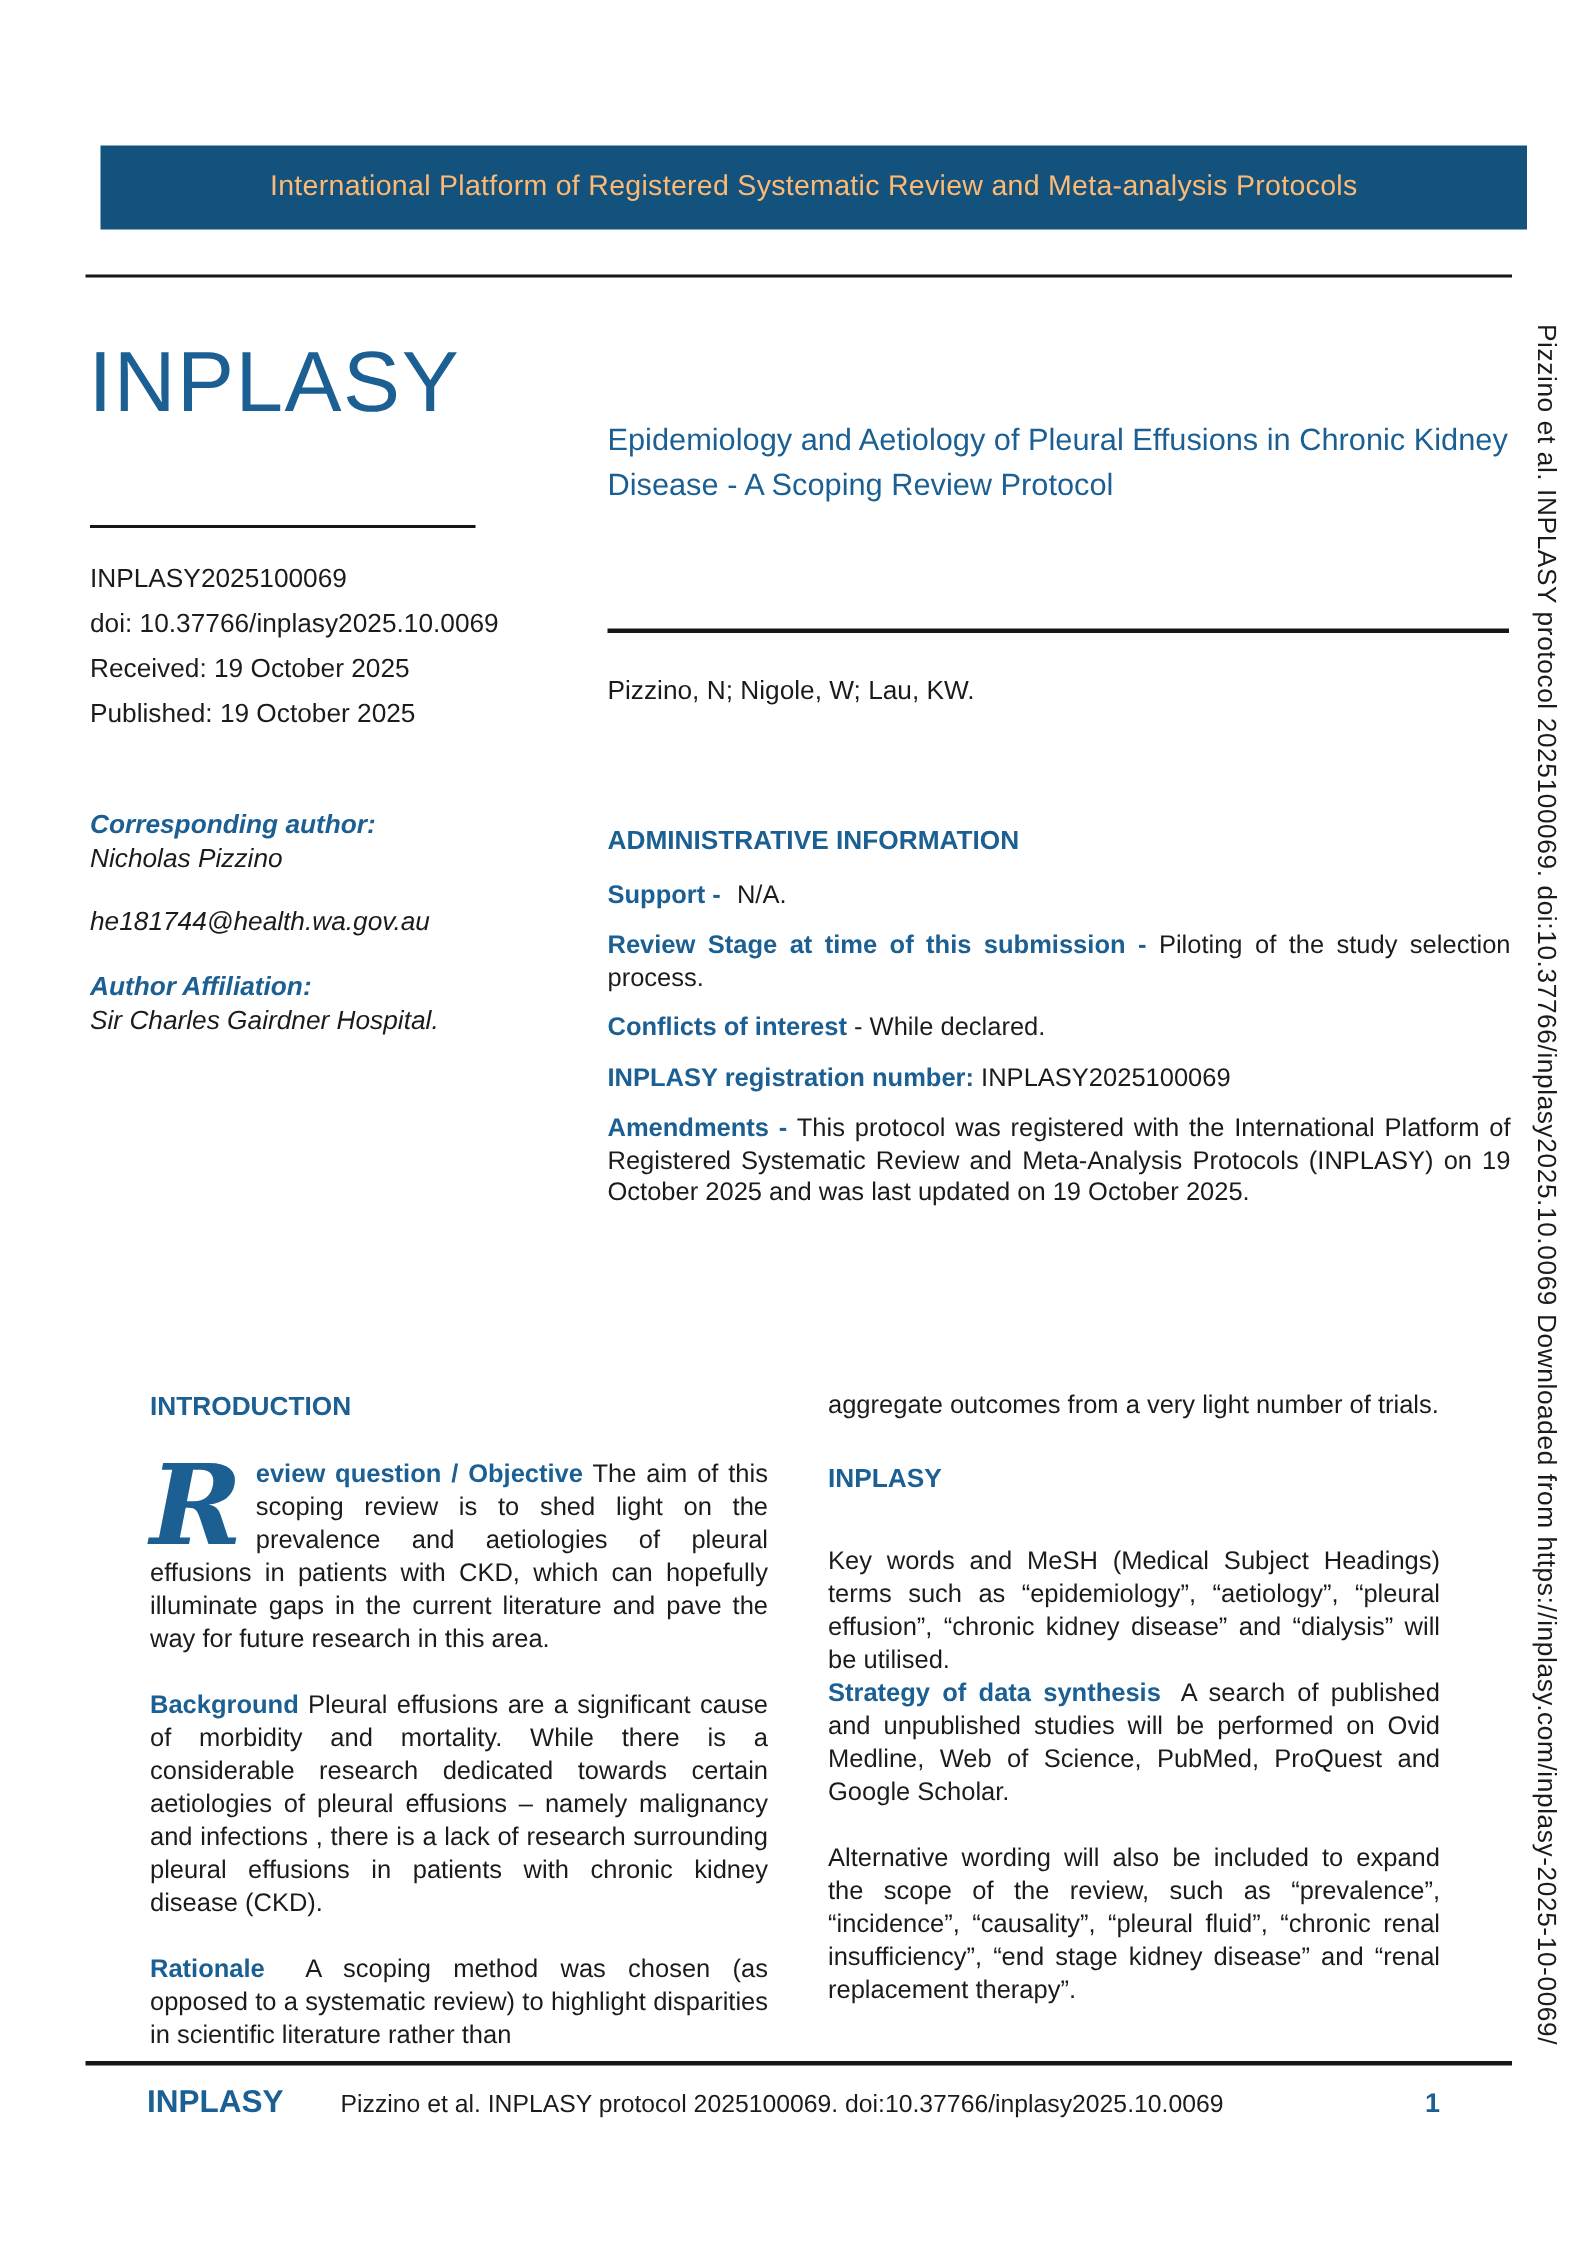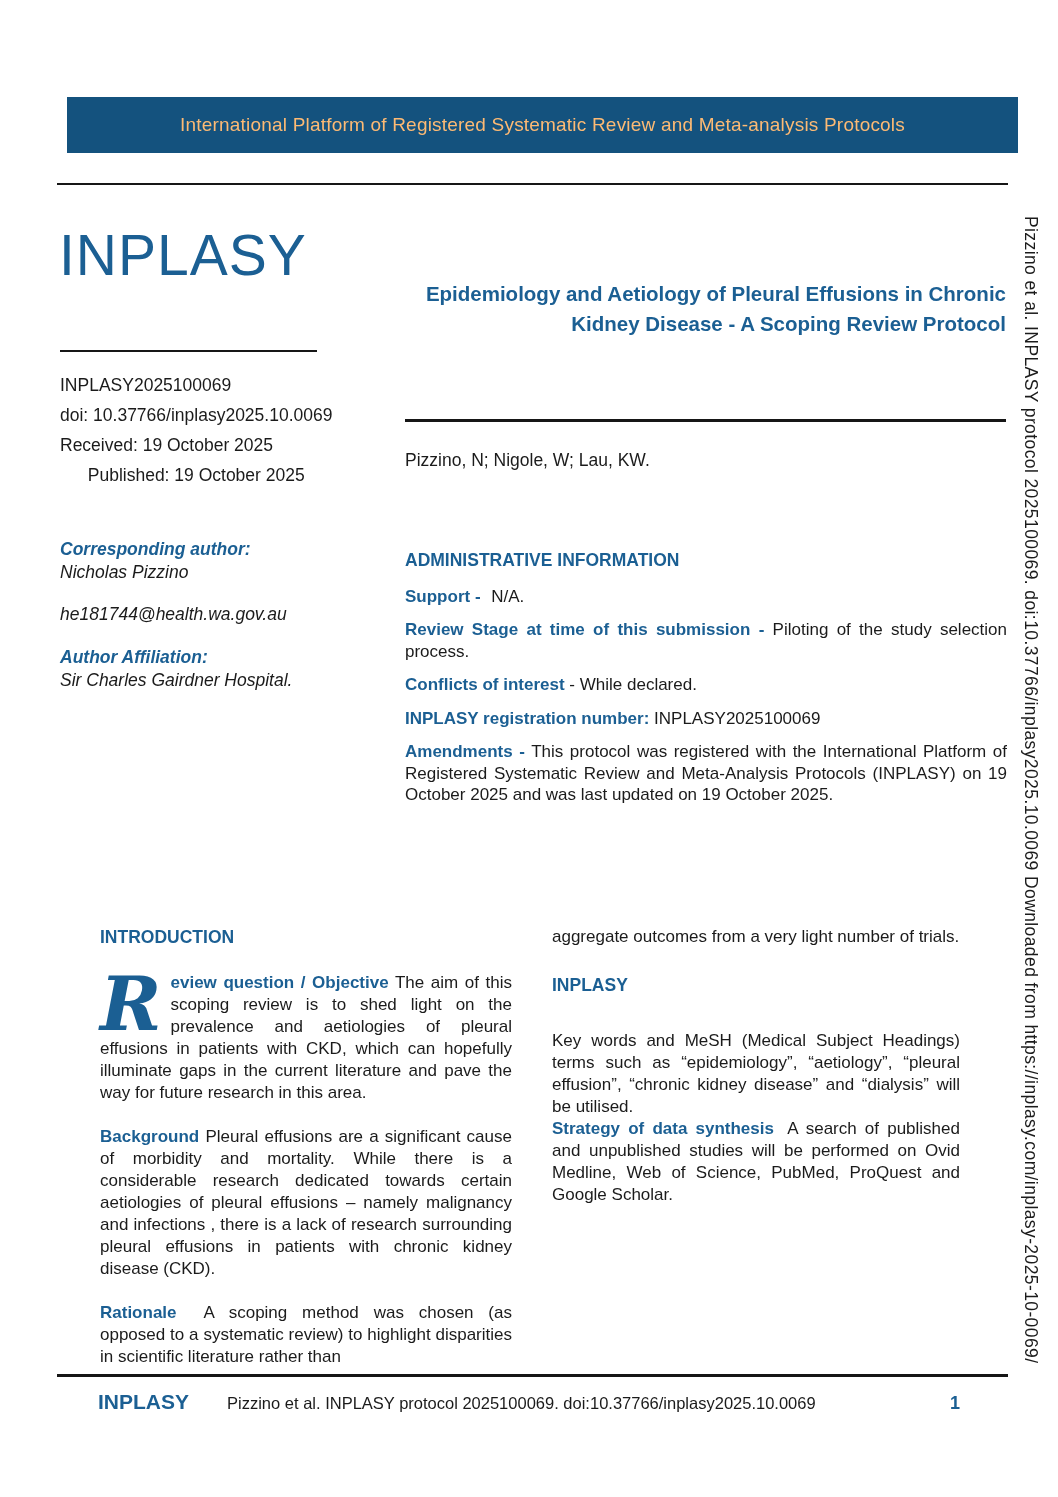--- a/index.html
+++ b/index.html
@@ -23,27 +23,27 @@
   .rule-top{left:57px;top:183px;width:951px;height:2px;}
   .rule-logo{left:60px;top:350px;width:257px;height:2px;}
   .rule-title{left:405px;top:419px;width:601px;height:3px;}
   .rule-footer{left:57px;top:1374px;width:951px;height:3px;}
   .logo{
     position:absolute;left:59px;top:224px;font-size:57px;line-height:62px;
     letter-spacing:1px;color:var(--accent);
   }
   .meta{position:absolute;left:60px;top:374px;font-size:17.5px;}
   .meta div{line-height:22px;margin-bottom:8px;}
-  .meta .pub{margin-top:2px;text-align:center;}
+  .meta .pub{margin-top:2px;}
   .contact{position:absolute;left:60px;top:538px;font-size:17.5px;line-height:23px;font-style:italic;}
   .lbl{color:var(--accent);font-weight:bold;}
   .contact .email{margin:19px 0 20px;}
   .title{
     position:absolute;left:405px;top:279px;width:601px;
-    color:var(--accent);font-weight:bold;font-size:20.5px;line-height:30px;text-align:right;
+    color:var(--accent);font-weight:normal;font-size:20.5px;line-height:30px;
   }
   .authors{position:absolute;left:405px;top:450px;font-size:17.5px;}
   .admin{position:absolute;left:405px;top:550px;width:602px;font-size:17px;line-height:21.5px;}
   .admin h2{font-size:17.5px;color:var(--accent);margin:0 0 14px;font-weight:bold;}
   .admin p{margin:0 0 12px;text-align:justify;}
   .col-left{position:absolute;left:100px;top:926px;width:412px;font-size:17px;line-height:22px;}
   .col-right{position:absolute;left:552px;top:926px;width:408px;font-size:17px;line-height:22px;}
   h3.sec{font-size:17.5px;color:var(--accent);margin:0;font-weight:bold;}
   .intro-p{margin:24px 0 0;text-align:justify;}
   .dropcap{
@@ -142,20 +142,21 @@
   <section class="col-right">
     <p class="cont">aggregate outcomes from a very light number of trials.</p>
     <h3 class="sec">INPLASY</h3>
     <div class="strategy">
       <div>Key words and MeSH (Medical Subject Headings) terms such as “epidemiology”, “aetiology”, “pleural effusion”, “chronic kidney disease” and “dialysis” will be utilised.</div>
       <div>
         <span class="lbl gap-sm">Strategy of data synthesis</span>
         <span>A search of published and unpublished studies will be performed on Ovid Medline, Web of Science, PubMed, ProQuest and Google Scholar.</span>
       </div>
     </div>
+    <p class="alt">Alternative wording will also be included to expand the scope of the review, such as “prevalence”, “incidence”, “causality”, “pleural fluid”, “chronic renal insufficiency”, “end stage kidney disease” and “renal replacement therapy”.</p>
   </section>
 
   <div class="rule rule-footer"></div>
   <footer class="footer">
     <span class="flogo">INPLASY</span>
     <span class="fcite">Pizzino et al. INPLASY protocol 2025100069. doi:10.37766/inplasy2025.10.0069</span>
     <span class="fpage">1</span>
   </footer>
 
   <div class="sidebar">Pizzino et al. INPLASY protocol 2025100069. doi:10.37766/inplasy2025.10.0069 Downloaded from https://inplasy.com/inplasy-2025-10-0069/</div>

